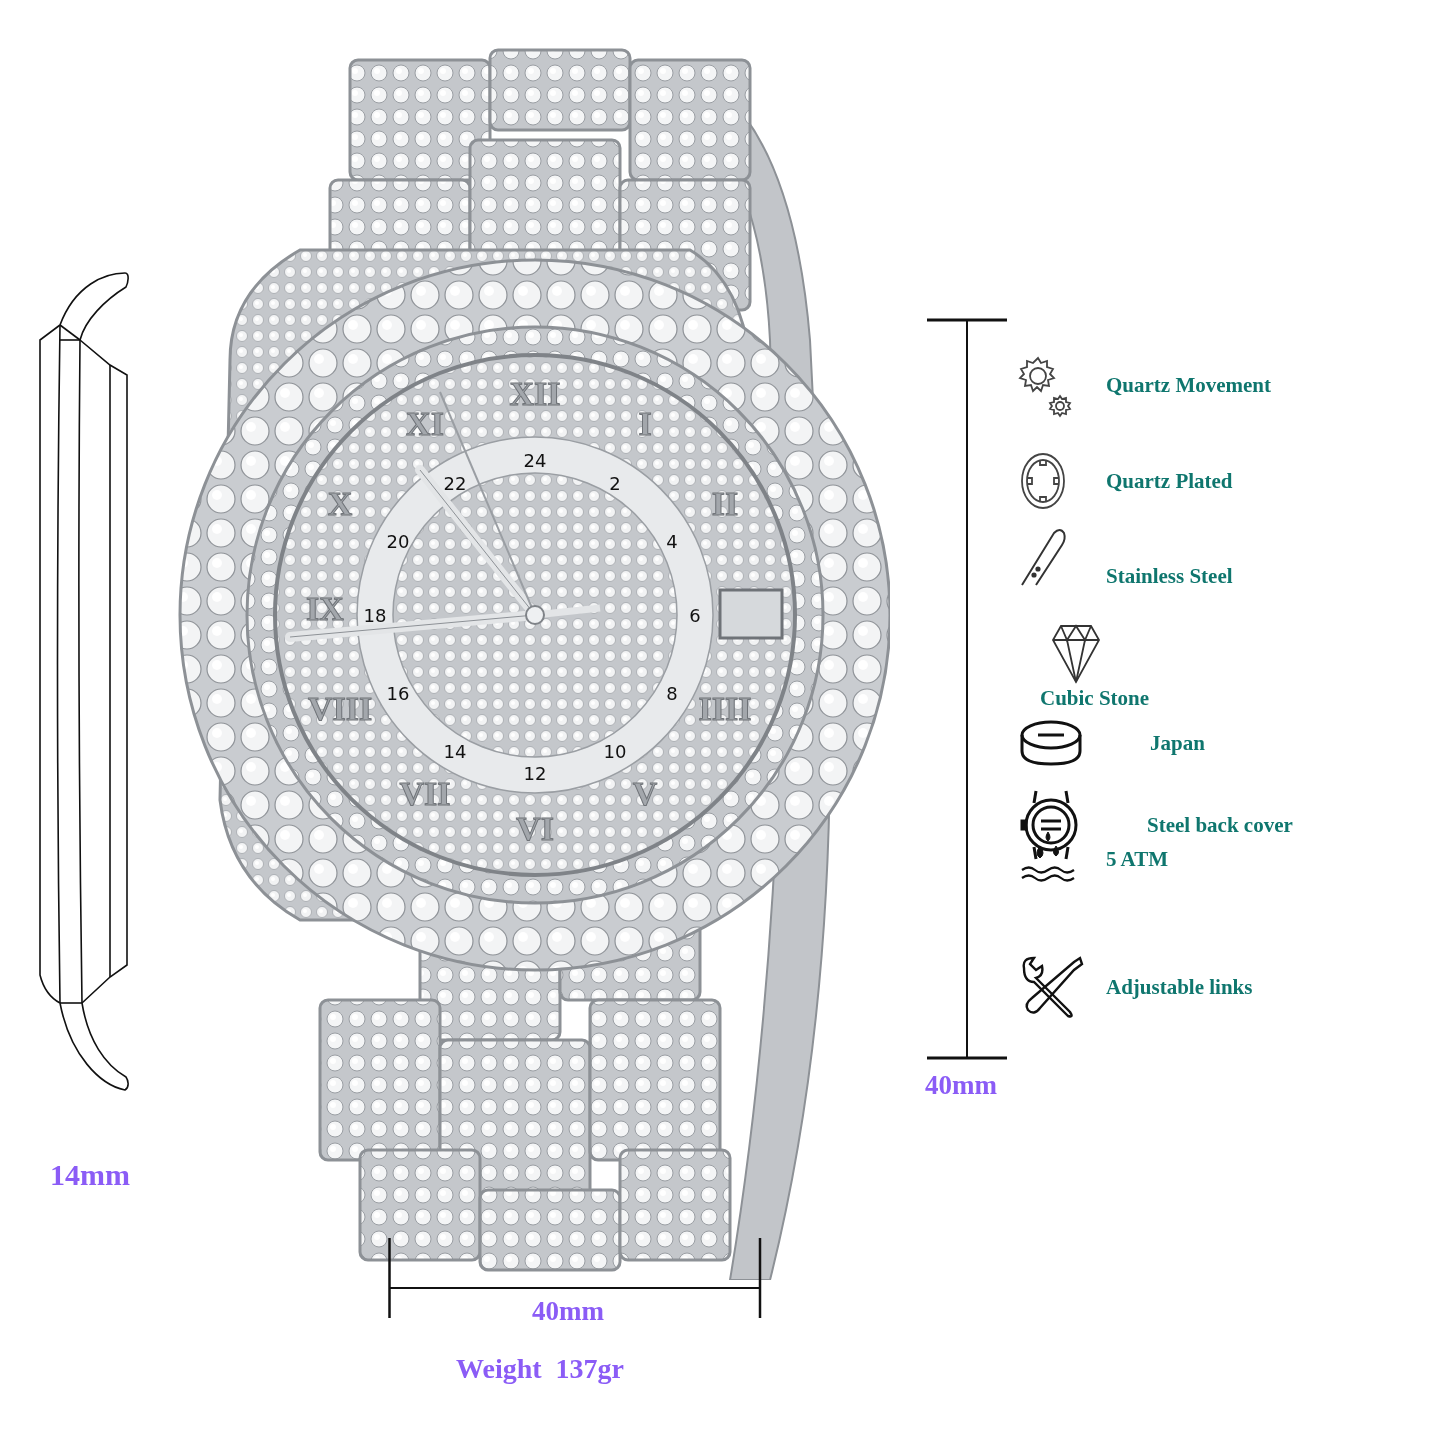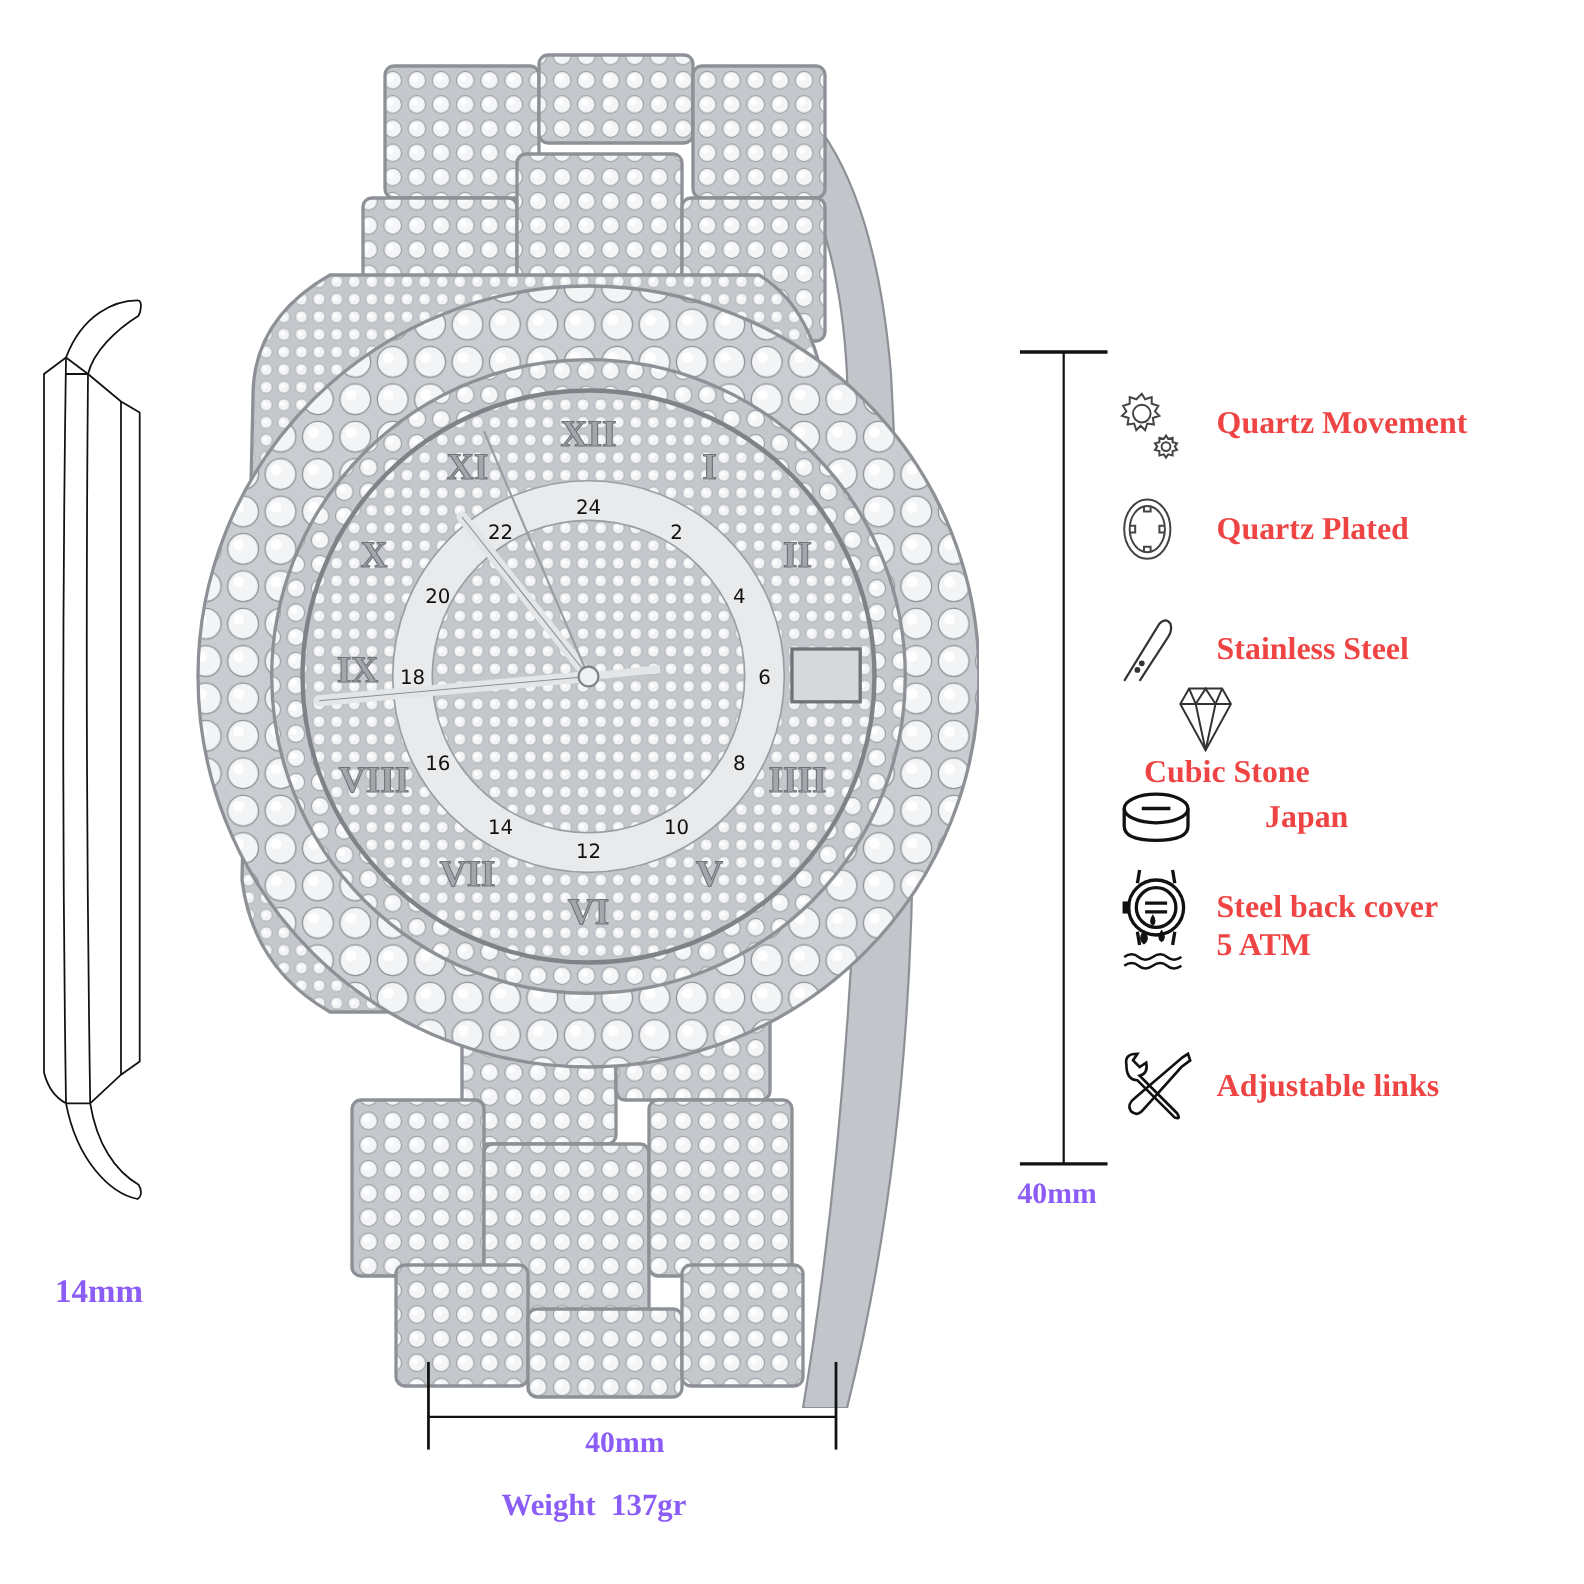--- a/index.html
+++ b/index.html
@@ -2,21 +2,21 @@
 <html><head>
   <meta charset="utf-8">
   <style>
     html, body { margin: 0; padding: 0; background: #ffffff; }
     body { width: 1440px; height: 1440px; position: relative; overflow: hidden;
            font-family: "Liberation Serif", serif; color: #111; }
     .abs { position: absolute; }
     .label { font-family: "Liberation Serif", serif; font-weight: bold; color: #8b5cf6; }
     .spec-row { position: absolute; left: 1018px; display: flex; align-items: center; }
     .spec-icon { width: 66px; height: 66px; display: flex; align-items: center; justify-content: flex-start; }
-    .spec-label { font-family: "Liberation Serif", serif; font-weight: bold; font-size: 29px; color: #ef4444; margin-left: 22px; white-space: nowrap; }
+    .spec-label { font-family: "Liberation Serif", serif; font-weight: bold; font-size: 21px; color: #0f766e; margin-left: 22px; white-space: nowrap; }
     svg { display: block; }
   </style>
 </head>
 <body>
 
 <div class="abs" style="left:30px;top:265px;width:140px;height:880px;">
   <svg width="140" height="880" viewBox="0 0 140 880">
     <g fill="none" stroke="#111" stroke-width="1.6">
 
       <path d="M30 60 C 45 20, 75 8, 95 8 C 100 8, 98 18, 96 22 C 75 35, 55 55, 50 75"></path>
@@ -180,21 +180,21 @@
     <div class="spec-icon">
       <svg width="50" height="66" viewBox="0 0 50 66" fill="none" stroke="#444" stroke-width="1.8">
         <ellipse cx="25" cy="33" rx="21" ry="27"></ellipse>
         <ellipse cx="25" cy="33" rx="16" ry="21"></ellipse>
         <path d="M22 12 v5 h6 v-5 M22 54 v-5 h6 v5 M9 30 h5 v6 h-5 M41 30 h-5 v6 h5"></path>
       </svg>
     </div>
     <span class="spec-label">Quartz Plated</span>
   </div>
 
-  <div class="spec-row" style="top:557px;">
+  <div class="spec-row" style="top:523px;align-items:flex-end;">
     <div class="spec-icon">
       <svg width="50" height="66" viewBox="0 0 50 66" fill="none" stroke="#333" stroke-width="2">
         <path d="M4 62 L 36 10 Q 42 4 46 10 Q 48 16 44 22 L 18 62"></path>
         <circle cx="20" cy="46" r="1.6" fill="#333"></circle>
         <circle cx="16" cy="52" r="1.6" fill="#333"></circle>
       </svg>
     </div>
     <span class="spec-label">Stainless Steel</span>
   </div>
 
@@ -214,21 +214,21 @@
     <div class="spec-icon">
       <svg width="66" height="50" viewBox="0 0 66 50" fill="none" stroke="#111" stroke-width="3">
         <ellipse cx="33" cy="17" rx="29" ry="13"></ellipse>
         <path d="M4 17 V33 Q 4 46 33 46 Q 62 46 62 33 V17"></path>
         <line x1="20" y1="17" x2="46" y2="17"></line>
       </svg>
     </div>
     <span class="spec-label">Japan</span>
   </div>
 
-  <div class="spec-row" style="top:792px;">
+  <div class="spec-row" style="top:792px;gap:41px;">
     <div class="spec-icon">
       <svg width="66" height="72" viewBox="0 0 66 72" fill="none" stroke="#111" stroke-width="3">
         <line x1="18" y1="2" x2="16" y2="14"></line>
           <line x1="48" y1="2" x2="50" y2="14"></line>
         <line x1="18" y1="70" x2="16" y2="58"></line>
           <line x1="48" y1="70" x2="50" y2="58"></line>
         <circle cx="33" cy="36" r="25"></circle>
         <circle cx="33" cy="36" r="18"></circle>
         <line x1="23" y1="32" x2="43" y2="32"></line>
           <line x1="23" y1="40" x2="43" y2="40"></line>

